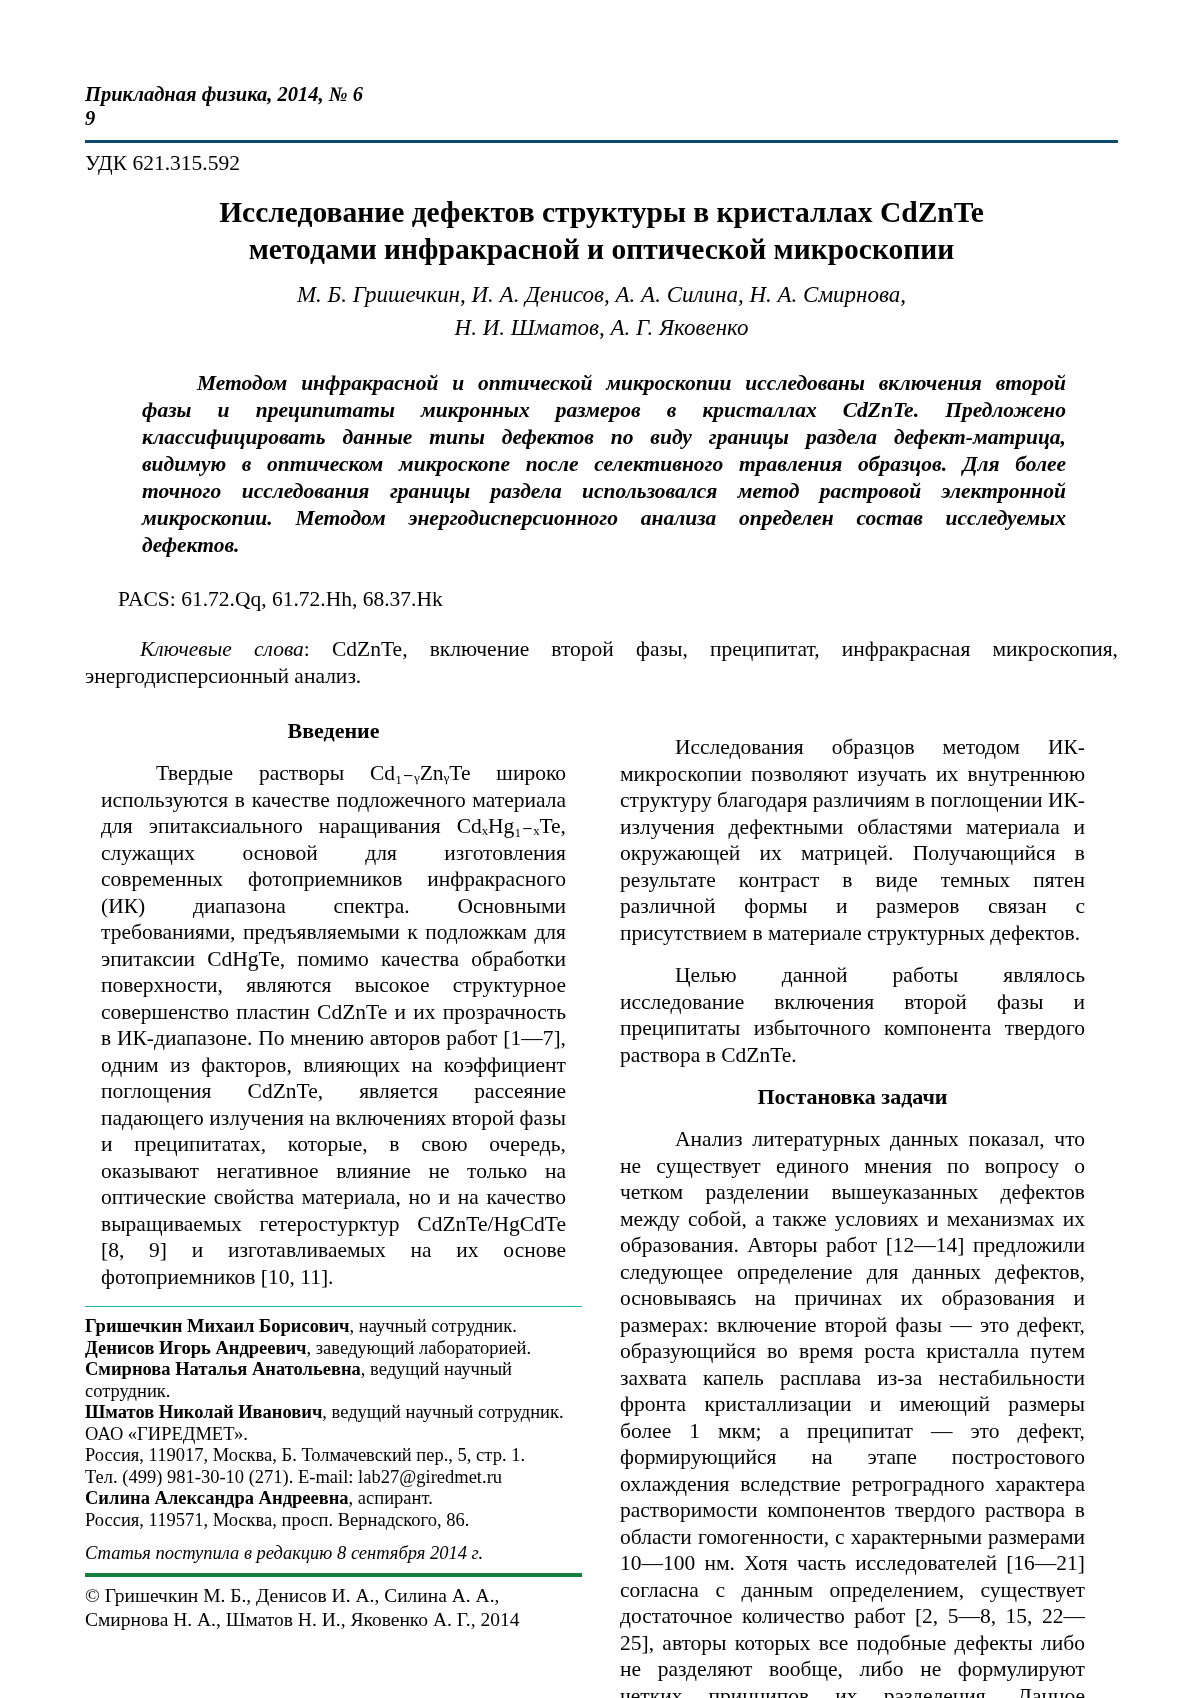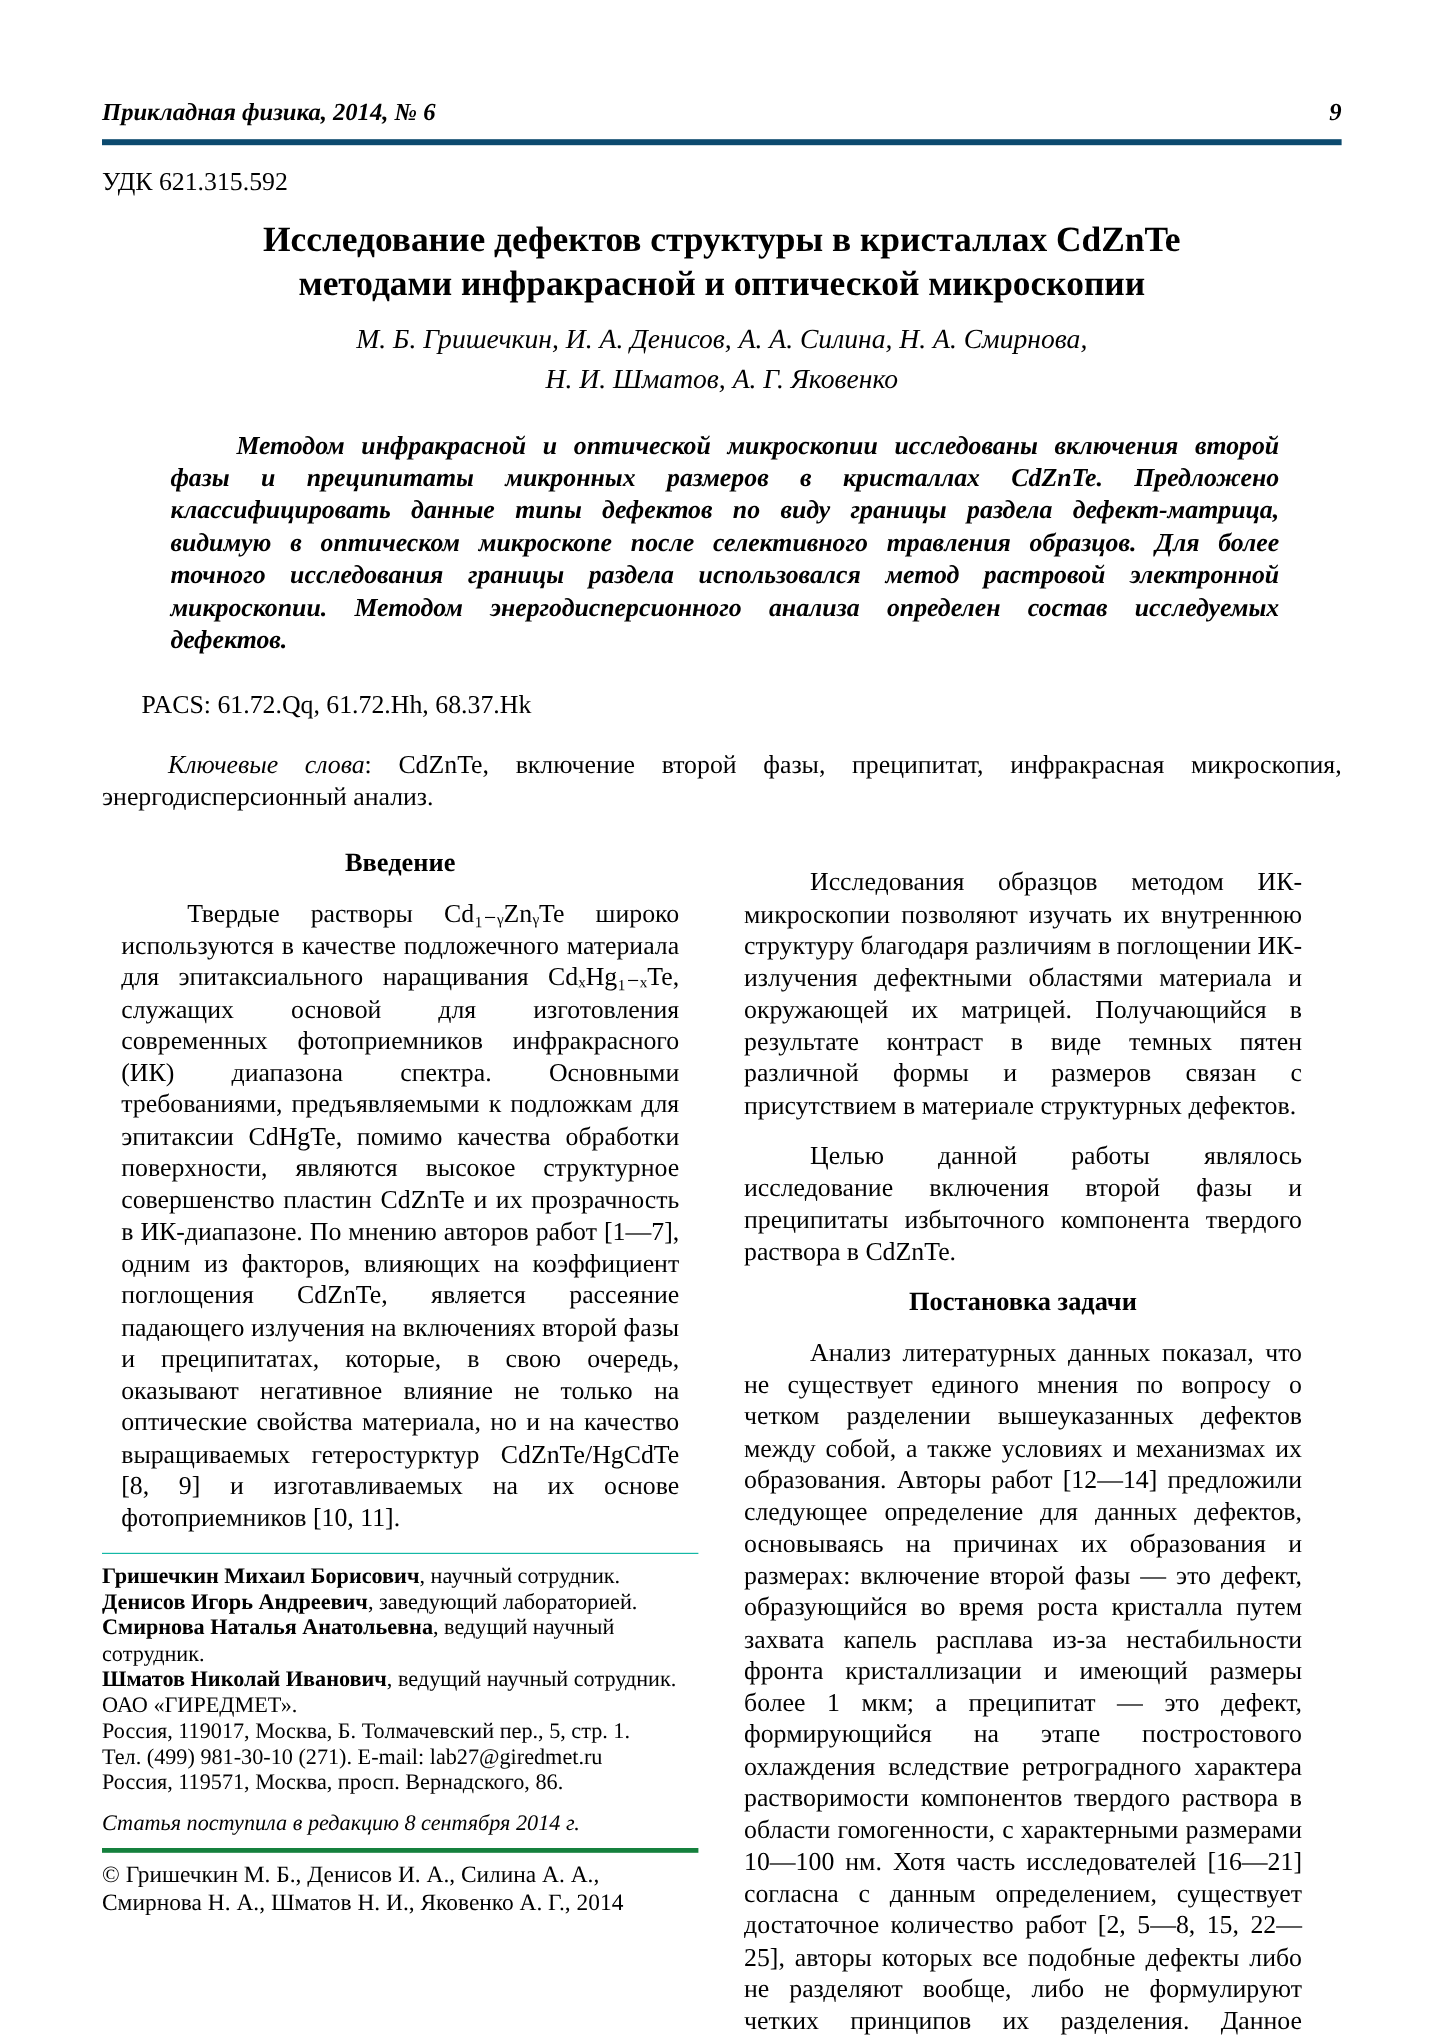--- a/index.html
+++ b/index.html
@@ -7,23 +7,23 @@
     width:1200px;height:1698px;
     color:#000;
     font-family:"Liberation Serif","DejaVu Serif",serif;
     position:relative;overflow:hidden;
   }
   .page{box-sizing:border-box;padding:82px 82px 0 85px;}
 
   .journal-header{
     display:flex;justify-content:space-between;align-items:baseline;
     font-style:italic;font-weight:bold;font-size:20.5px;line-height:24px;
-    padding-bottom:10px;border-bottom:5px solid #0c4a6e;
+    padding-bottom:10px;border-bottom:3px solid #0c4a6e;flex-direction:column;
   }
-  .udc{margin-top:18px;font-size:21.5px;line-height:25px;}
+  .udc{margin-top:8px;font-size:21.5px;line-height:25px;}
 
   .title{
     margin-top:18px;text-align:center;font-weight:bold;
     font-size:29.5px;line-height:37px;white-space:pre-line;
   }
   .authors{
     margin-top:10px;text-align:center;font-style:italic;
     font-size:23px;line-height:33px;white-space:pre-line;
   }
 
@@ -95,20 +95,21 @@
       <p>Твердые растворы Cd₁₋ᵧZnᵧTe широко используются в качестве подложечного материала для эпитаксиального наращивания CdₓHg₁₋ₓTe, служащих основой для изготовления современных фотоприемников инфракрасного (ИК) диапазона спектра. Основными требованиями, предъявляемыми к подложкам для эпитаксии CdHgTe, помимо качества обработки поверхности, являются высокое структурное совершенство пластин CdZnTe и их прозрачность в ИК-диапазоне. По мнению авторов работ [1—7], одним из факторов, влияющих на коэффициент поглощения CdZnTe, является рассеяние падающего излучения на включениях второй фазы и преципитатах, которые, в свою очередь, оказывают негативное влияние не только на оптические свойства материала, но и на качество выращиваемых гетеростурктур CdZnTe/HgCdTe [8, 9] и изготавливаемых на их основе фотоприемников [10, 11].</p>
 
       <div class="footnote">
         <div class="fn-line"><b>Гришечкин Михаил Борисович</b><span>, научный сотрудник.</span></div>
         <div class="fn-line"><b>Денисов Игорь Андреевич</b><span>, заведующий лабораторией.</span></div>
         <div class="fn-line"><b>Смирнова Наталья Анатольевна</b><span>, ведущий научный сотрудник.</span></div>
         <div class="fn-line"><b>Шматов Николай Иванович</b><span>, ведущий научный сотрудник.</span></div>
         <div class="fn-line"><b></b><span>ОАО «ГИРЕДМЕТ».</span></div>
         <div class="fn-line"><b></b><span>Россия, 119017, Москва, Б. Толмачевский пер., 5, стр. 1.</span></div>
         <div class="fn-line"><b></b><span>Тел. (499) 981-30-10 (271). E-mail: lab27@giredmet.ru</span></div>
+        <div class="fn-line"><b>Силина Александра Андреевна</b><span>, аспирант.</span></div>
         <div class="fn-line"><b></b><span>Россия, 119571, Москва, просп. Вернадского, 86.</span></div>
       </div>
 
       <div class="received">Статья поступила в редакцию 8 сентября 2014 г.</div>
 
       <div class="copyright">© Гришечкин М. Б., Денисов И. А., Силина А. А.,
 Смирнова Н. А., Шматов Н. И., Яковенко А. Г., 2014</div>
     </div>
 
     <div class="col">

